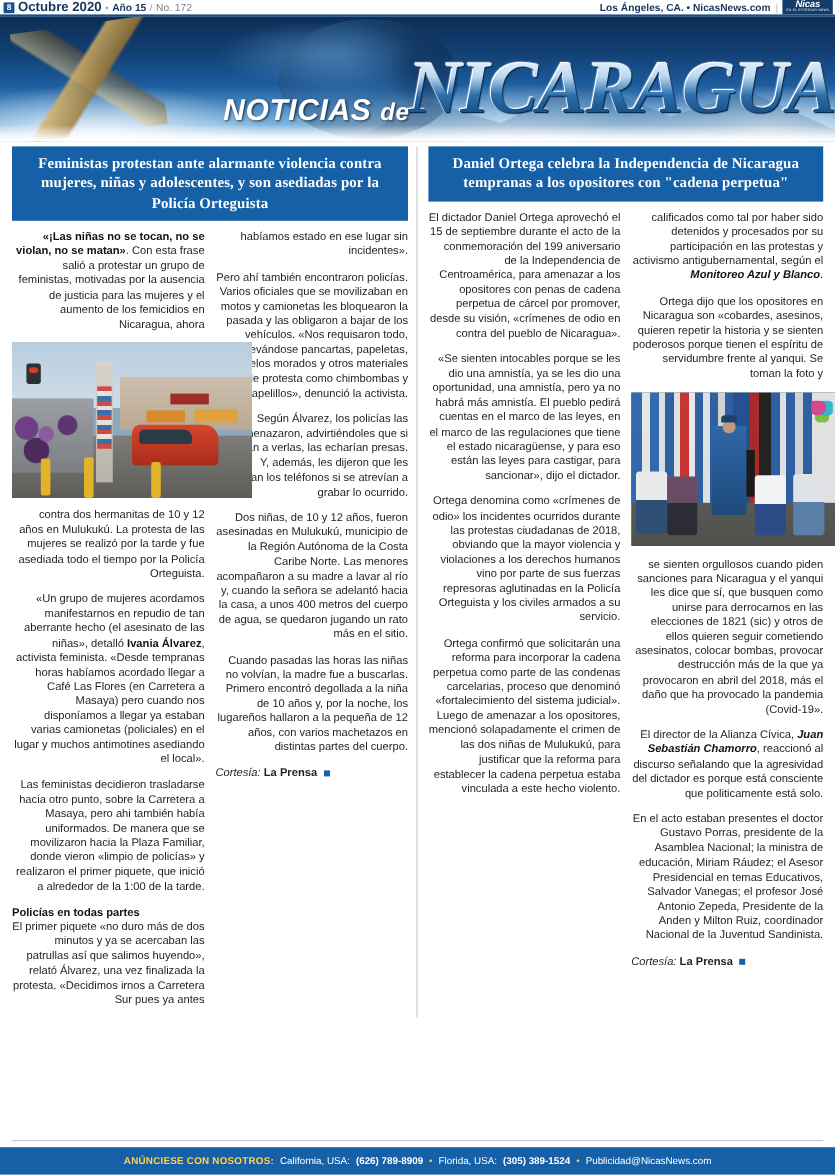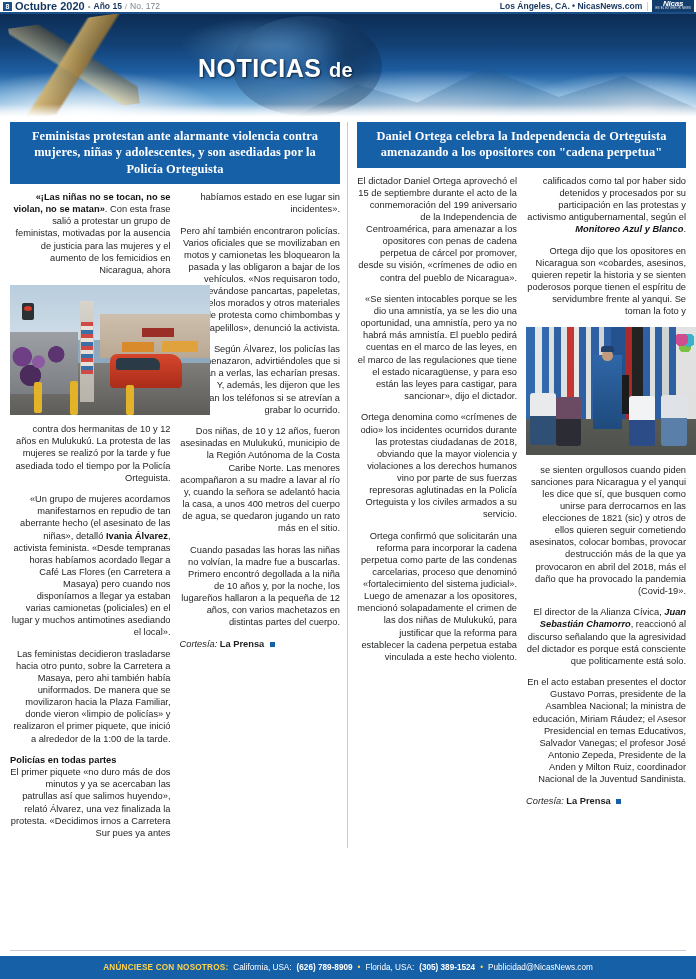--- a/index.html
+++ b/index.html
@@ -114,28 +114,28 @@
     opacity: .8;
   }
   .mh-globe {
     position: absolute; left: 232px; top: 2px; width: 150px; height: 100px;
     border-radius: 50%;
     background: radial-gradient(circle at 36% 30%, rgba(88,148,205,.55), rgba(10,34,64,.55) 70%);
     opacity: .55;
   }
   .mh-title {
     position: absolute;
-    left: 186px; top: 40px;
+    left: 186px; top: 64px;
+    font-style: italic;
     font-weight: bold;
     font-size: 25px;
     color: #ffffff;
     letter-spacing: .5px;
     text-shadow: 1px 1px 2px rgba(0,0,0,.65);
     white-space: nowrap;
-    margin-left: 12px;
   }
   .mh-title .de { font-size: 20px; font-weight: bold; }
   .mh-brand {
     position: absolute;
     left: 340px; top: 28px;
     font-family: "Liberation Serif", serif;
     font-weight: bold;
     font-style: italic;
     font-size: 62px;
     line-height: 1;
@@ -364,20 +364,21 @@
 <div class="masthead">
   <div class="mh-sky"></div>
   <div class="mh-globe"></div>
   <div class="mh-mountain"></div>
   <div class="mh-dish"></div>
   <div class="mh-sat"></div>
   <div class="mh-title">
     <span>NOTICIAS</span>
     <span class="de">de</span>
   </div>
+  <div class="mh-brand">NICARAGUA</div>
   <div class="mh-bottomfade"></div>
 </div>
 
 <div class="content">
   <div class="stories">
 
     <div class="story left">
       <div class="headline-bar">Feministas protestan ante alarmante violencia contra mujeres, niñas y adolescentes, y son asediadas por la Policía Orteguista</div>
       <div class="cols">
 
@@ -420,21 +421,21 @@
             <span class="lab">Cortesía:</span>
             <span class="src">La Prensa</span>
             <span class="endmark"></span>
           </div>
         </div>
 
       </div>
     </div>
 
     <div class="story right">
-      <div class="headline-bar">Daniel Ortega celebra la Independencia de Orteguista amenazando a los opositores con "cadena perpetua"</div>
+      <div class="headline-bar">Daniel Ortega celebra la Independencia de Nicaragua tempranas a los opositores con "cadena perpetua"</div>
       <div class="cols">
 
         <div class="col">
           <p class="body">El dictador Daniel Ortega aprovechó el 15 de septiembre durante el acto de la conmemoración del 199 aniversario de la Independencia de Centroamérica, para amenazar a los opositores con penas de cadena perpetua de cárcel por promover, desde su visión, «crímenes de odio en contra del pueblo de Nicaragua».</p>
           <p class="body">«Se sienten intocables porque se les dio una amnistía, ya se les dio una oportunidad, una amnistía, pero ya no habrá más amnistía. El pueblo pedirá cuentas en el marco de las leyes, en el marco de las regulaciones que tiene el estado nicaragüense, y para eso están las leyes para castigar, para sancionar», dijo el dictador.</p>
           <p class="body">Ortega denomina como «crímenes de odio» los incidentes ocurridos durante las protestas ciudadanas de 2018, obviando que la mayor violencia y violaciones a los derechos humanos vino por parte de sus fuerzas represoras aglutinadas en la Policía Orteguista y los civiles armados a su servicio.</p>
           <p class="body">Ortega confirmó que  solicitarán una reforma para incorporar la cadena perpetua como parte de las condenas carcelarias, proceso que denominó «fortalecimiento del sistema judicial». Luego de amenazar a los opositores, mencionó solapadamente el crimen de las dos niñas de Mulukukú, para justificar que la reforma para establecer la cadena perpetua estaba vinculada a este hecho violento.</p>
         </div>
 
         <div class="col">

